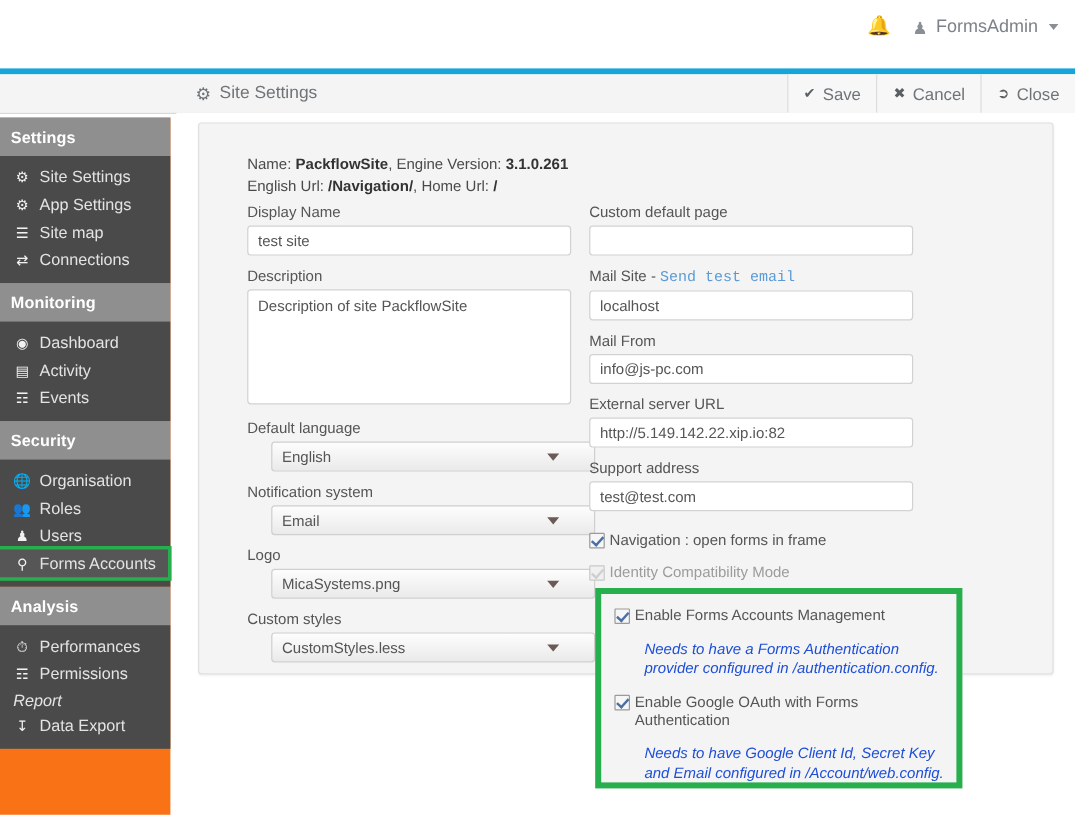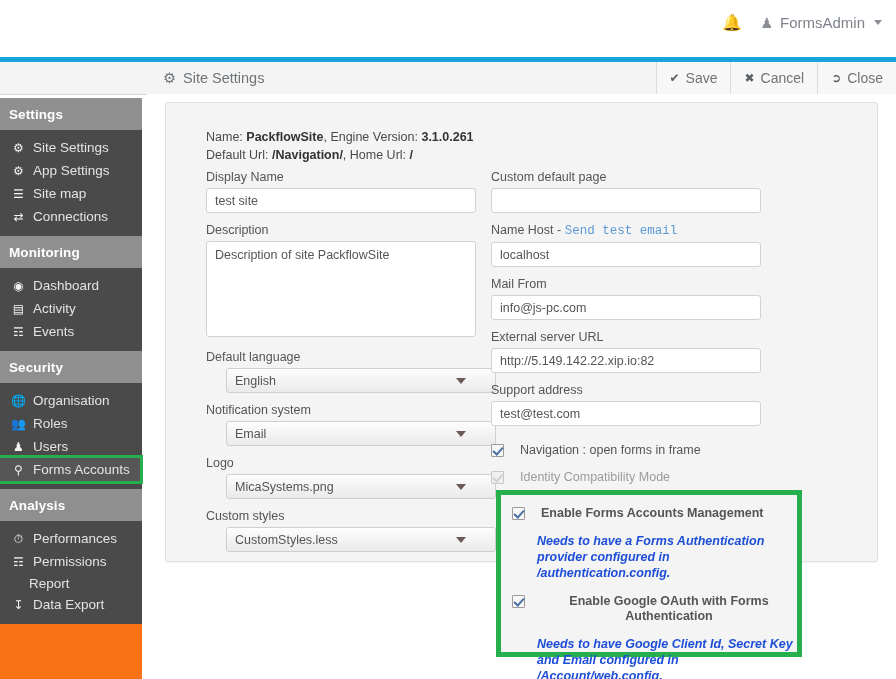--- a/index.html
+++ b/index.html
@@ -77,22 +77,22 @@
     font-size:13.5px; cursor:pointer;
   }
   .sb-item .sicon{ width:15px; text-align:center; font-size:12px; color:#f2f2f2; flex:none;}
   .sb-item.highlighted{
     outline:3px solid #27ae4d;
     background:#565656;
     margin-right:2px;
     box-sizing:border-box;
   }
   .sb-subline{
-    color:#e3e3e3; font-size:13.5px; padding-left:29px; height:20px;
-    display:flex; align-items:center;
+    color:#e3e3e3; font-size:13.5px; padding-left:11px; height:20px;
+    display:flex; align-items:center;font-style:italic;
   }
 
   
   .content-area{
     position:absolute; left:147px; top:94px; width:749px; height:585px;
     background:#ffffff;
   }
   .panel{
     position:absolute; left:18px; top:8px; width:713px; height:460px;
     background:#f4f4f4;
@@ -138,21 +138,21 @@
     cursor:pointer;
     margin-left:20px;
   }
   .sel-arrow{
     position:absolute; right:10px; top:10px;
     width:0;height:0;border-left:5px solid transparent;border-right:5px solid transparent;
     border-top:6px solid #6b5a55;
   }
 
   
-  .chk-row{ display:flex; align-items:flex-start; gap:16px; margin-bottom:12px;text-align:center; }
+  .chk-row{ display:flex; align-items:flex-start; gap:4px; margin-bottom:12px; }
   .chk{
     width:13px;height:13px;flex:none;margin-top:1px;
     border:1px solid #9a9a9a; background:#f6f6f6; border-radius:1px;
     position:relative; cursor:pointer; box-sizing:border-box;
   }
   .chk.checked::after{
     content:"";
     position:absolute; left:3px; top:0px; width:4px; height:8px;
     border:solid #4a6fa5; border-width:0 2px 2px 0;
     transform:rotate(42deg);
@@ -160,21 +160,20 @@
   .chk.disabled{ border-color:#c9c9c9; background:#f0f0f0; }
   .chk.disabled::after{ border-color:#cfcfcf; }
   .chk-label{ font-size:12.5px; color:#555; line-height:15px; }
   .chk-label.muted{ color:#9c9c9c; }
 
   .green-box{
     position:absolute; left:330px; top:387px; width:306px; height:167px;
     border:5px solid #27ae4d; box-sizing:border-box;
     background:#f4f4f4;
     padding:11px 0 0 11px;
-    font-weight:bold;
   }
   .hint{
     font-style:italic; font-size:12.5px; color:#1d4ed8;
     line-height:16px; margin:0 0 13px 25px;
   }
 </style>
 </head>
 <body>
 
 <div class="topbar">
@@ -290,21 +289,21 @@
 <div class="content-area">
   <div class="panel">
 
     <div class="meta">
       <div>
         <span>Name:</span>
         <b>PackflowSite</b><span>, Engine Version:</span>
         <b>3.1.0.261</b>
       </div>
       <div>
-        <span>Default Url:</span>
+        <span>English Url:</span>
         <b>/Navigation/</b><span>, Home Url:</span>
         <b>/</b>
       </div>
     </div>
 
     <div class="col-left">
 
       <div class="fld-label">Display Name</div>
       <input class="txt-input" type="text" value="test site" style="">
 
@@ -336,21 +335,21 @@
         <span class="sel-arrow"></span>
       </div>
     </div>
 
     <div class="col-right">
 
       <div class="fld-label">Custom default page</div>
       <input class="txt-input" type="text" value="" style="">
 
       <div class="fld-label">
-        <span>Name Host - </span><a href="#">Send test email</a>
+        <span>Mail Site - </span><a href="#">Send test email</a>
       </div>
       <input class="txt-input" type="text" value="localhost" style="">
 
       <div class="fld-label">Mail From</div>
       <input class="txt-input" type="text" value="info@js-pc.com" style="">
 
       <div class="fld-label">External server URL</div>
       <input class="txt-input" type="text" value="http://5.149.142.22.xip.io:82" style="">
 
       <div class="fld-label">Support address</div>

